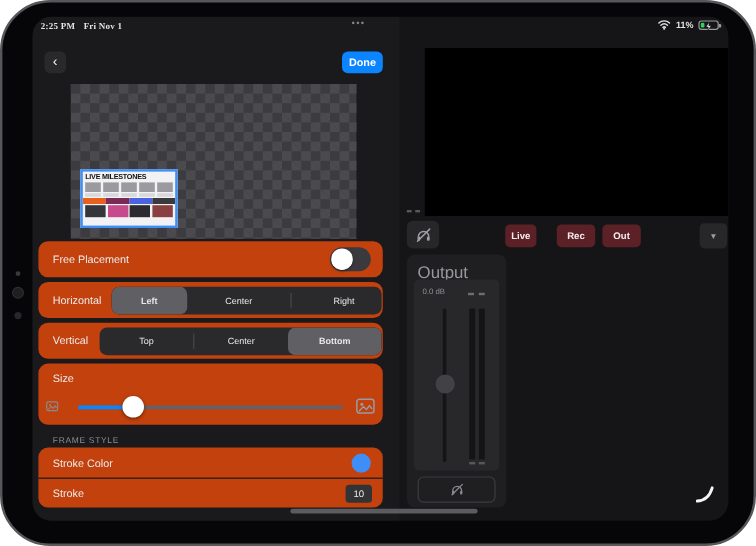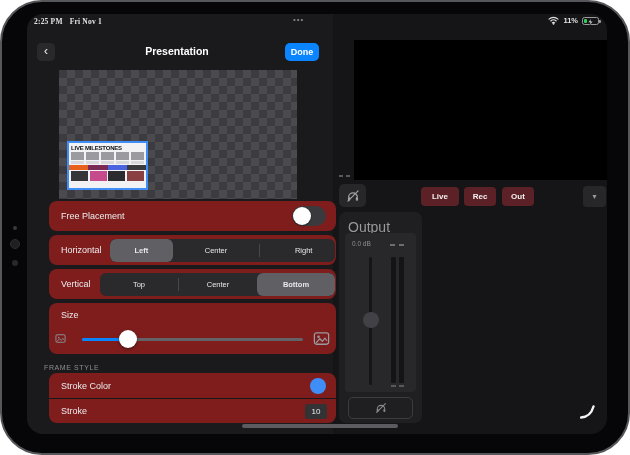--- a/index.html
+++ b/index.html
@@ -44,21 +44,21 @@
   .thumb-row { display:flex; gap:1.5px; padding:1px 2px; }
   .thumb-row .tv { flex:1; height:8px; background:#9a9aa0; }
   .thumb-caps { display:flex; gap:1.5px; padding:0 2px 1px 2px; }
   .thumb-caps .cap { flex:1; height:3px; background:#d8d8dc; }
   .thumb-band { display:flex; height:5px; }
   .thumb-band div { flex:1; }
   .thumb-row2 { display:flex; gap:1.5px; padding:1.5px 2px; }
   .thumb-row2 .tv { flex:1; height:10px; }
 
   
-  .card { position:absolute; left:22px; width:287px; background:#7f1d1d; border-radius:8px; }
+  .card { position:absolute; left:5px; width:287px; background:#c2410c; border-radius:8px; }
   .row-label { position:absolute; left:12px; top:50%; transform:translateY(-50%); font-size:9px; color:#ececee; }
   .card.free { top:187px; height:30px; }
   .toggle { position:absolute; right:10px; top:5px; width:34px; height:20px; background:#3a3a3e; border-radius:10px; }
   .toggle .knob { position:absolute; left:1px; top:1px; width:18px; height:18px; background:#ffffff; border-radius:50%; box-shadow:0 1px 2px rgba(0,0,0,.4); }
 
   .card.horiz { top:221px; height:30px; }
   .card.vert  { top:255px; height:30px; }
   .seg { position:absolute; top:3.5px; height:23px; background:#2a2a2d; border-radius:6px; display:flex; align-items:stretch; overflow:hidden; }
   .seg.h { left:61px; right:1px;gap:12px; }
   .seg.v { left:51px; right:1px; }
@@ -84,21 +84,21 @@
 
   .home-indicator { position:absolute; left:215px; top:410px; width:156px; height:4px; background:#5c5c60; border-radius:2px; }
 
   
   .video { position:absolute; left:327px; top:26px; width:253px; height:140px; background:#000000; }
   .meter-dashes-sm { position:absolute; left:312px; top:161px; display:flex; gap:3px; }
   .meter-dashes-sm i { width:4px; height:1.5px; background:#58585c; }
 
   .monitor-btn { position:absolute; left:312px; top:170px; width:27px; height:23px; background:#27272a; border-radius:5px; display:flex; align-items:center; justify-content:center; }
   .transport { position:absolute; top:173px; height:19px; background:#5b2127; border-radius:4px; color:#f5eff0; font-size:8px; font-weight:700; display:flex; align-items:center; justify-content:center; }
-  .transport.live { left:394px; width:38px; }
+  .transport.live { left:394px; width:26px; }
   .transport.rec  { left:437px; width:32px; }
   .transport.out  { left:475px; width:32px; }
   .dropdown-btn { position:absolute; left:556px; top:172px; width:23px; height:21px; background:#27272a; border-radius:4px; color:#9a9a9e; font-size:8px; display:flex; align-items:center; justify-content:center; }
 
   .output-panel { position:absolute; left:312px; top:198px; width:83px; height:211px; background:#1f1f22; border-radius:7px; }
   .output-title { position:absolute; left:9px; top:7px; font-size:14px; color:#98989d; }
   .meter-box { position:absolute; left:6px; top:21px; width:71px; height:159px; background:#28282b; border-radius:4px; }
   .db-label { position:absolute; left:7px; top:7px; font-size:6.5px; color:#8e8e93; }
   .peak-dashes-top { position:absolute; left:45px; top:11px; display:flex; gap:4px; }
   .peak-dashes-top i { width:5px; height:1.5px; background:#6e6e72; }
@@ -140,21 +140,20 @@
           <span class="cap"></span>
             <span class="fill"></span>
           <svg width="7" height="8" viewBox="0 0 8 10">
             <path d="M4.6 0.5 L1.2 5.6 L3.6 5.6 L3.2 9.4 L6.8 4.2 L4.3 4.2 Z" fill="#f2f2f4" stroke="#151517" stroke-width="0.7"></path>
           </svg>
         </span>
       </div>
     </div>
 
     <div class="back-btn">‹</div>
-    <div class="page-title">Presentation</div>
     <div class="done-btn">Done</div>
 
     <div class="preview">
       <div class="thumb">
         <div class="thumb-title">LIVE MILESTONES</div>
         <div class="thumb-row">
           <i class="tv"></i>
             <i class="tv"></i>
             <i class="tv"></i>
             <i class="tv"></i>

